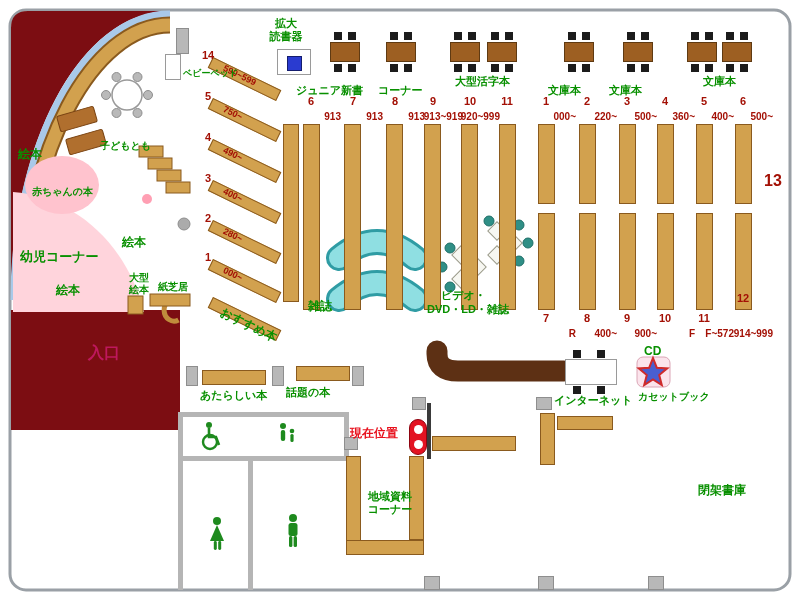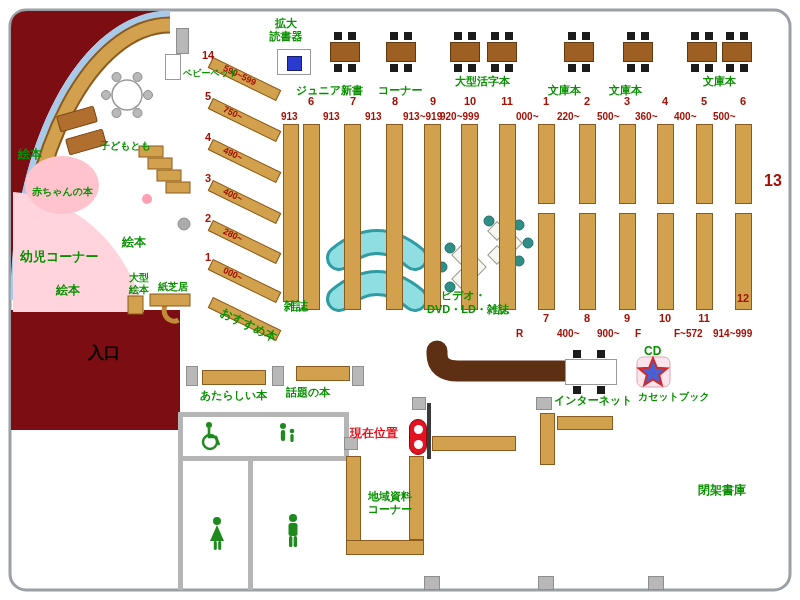--- a/index.html
+++ b/index.html
@@ -8,24 +8,24 @@
   .abs{position:absolute;}
   .shelf{position:absolute;background:#d2a14e;border:1px solid #8a5a1e;box-sizing:border-box;}
   .diag{transform:rotate(26deg);transform-origin:0 0;}
   .pillar{position:absolute;background:#b8b8b8;border:1px solid #8e8e8e;box-sizing:border-box;}
   .wall{position:absolute;background:#b5b5b5;}
   .dwall{position:absolute;background:#3a3a3a;}
   .tbl{position:absolute;background:#9d5f22;border:1px solid #5f3a12;box-sizing:border-box;}
   .chair{position:absolute;width:8px;height:8px;background:#1c1c1c;}
   .whitebox{position:absolute;background:#fff;border:1px solid #9a9a9a;box-sizing:border-box;}
   .lbl{position:absolute;font-weight:bold;white-space:nowrap;line-height:1.15;}
-  .g{color:#089000;} .r{color:#a31005;} .blu{color:#000000;} .red{color:#e8101c;}
+  .g{color:#089000;} .r{color:#a31005;} .blu{color:#be185d;} .red{color:#e8101c;}
   .s9{font-size:9px;} .s10{font-size:10px;} .s11{font-size:11px;} .s12{font-size:12px;}
   .s13{font-size:13px;} .s15{font-size:11px;} .s16{font-size:16px;}
-  .w40{width:40px;text-align:center;} .w60{width:60px;text-align:left;}
+  .w40{width:40px;text-align:center;} .w60{width:60px;text-align:right;}
   .rot26{transform:rotate(26deg);transform-origin:0 0;}
   .ctr{text-align:center;}
   .marker{position:absolute;left:409px;top:419px;width:18px;height:36px;background:#e31322;
           border:1px solid #8e0410;border-radius:9px;box-sizing:border-box;}
   .dot{position:absolute;width:9px;height:9px;border-radius:50%;background:#fff;}
   .bluedev{position:absolute;left:287px;top:56px;width:13px;height:13px;background:#2a3bd0;border:1px solid #141d6e;}
 </style>
 </head>
 <body>
 
@@ -292,21 +292,21 @@
   <div class="lbl g s12" style="left:56px;top:284px">絵本</div>
   <div class="lbl g s10 ctr" style="left:126px;top:272px;width:26px">
     <div>大型</div>
     <div>絵本</div>
   </div>
   <div class="lbl g s10" style="left:158px;top:281px">紙芝居</div>
   <div class="lbl g s13" style="left:20px;top:250px">幼児コーナー</div>
   <div class="lbl g s10" style="left:32px;top:186px">赤ちゃんの本</div>
   <div class="lbl g s10" style="left:100px;top:140px">子どもとも</div>
   <div class="lbl blu s16" style="left:88px;top:344px">入口</div>
-  <div class="lbl g s12" style="left:284px;top:300px">雑誌</div>
+  <div class="lbl g s12" style="left:308px;top:300px">雑誌</div>
   <div class="lbl g s11" style="left:441px;top:289px">ビデオ・</div>
   <div class="lbl g s11" style="left:427px;top:303px">DVD・LD・雑誌</div>
   <div class="lbl g s12 rot26" style="left:224px;top:306px">おすすめ本</div>
   <div class="lbl g s11" style="left:200px;top:389px">あたらしい本</div>
   <div class="lbl g s11" style="left:286px;top:386px">話題の本</div>
   <div class="lbl red s12" style="left:350px;top:427px">現在位置</div>
   <div class="lbl g s11" style="left:554px;top:394px">インターネット</div>
   <div class="lbl g s12" style="left:644px;top:345px">CD</div>
   <div class="lbl g s10" style="left:638px;top:391px">カセットブック</div>
   <div class="lbl g s11 ctr" style="left:360px;top:490px;width:60px">

